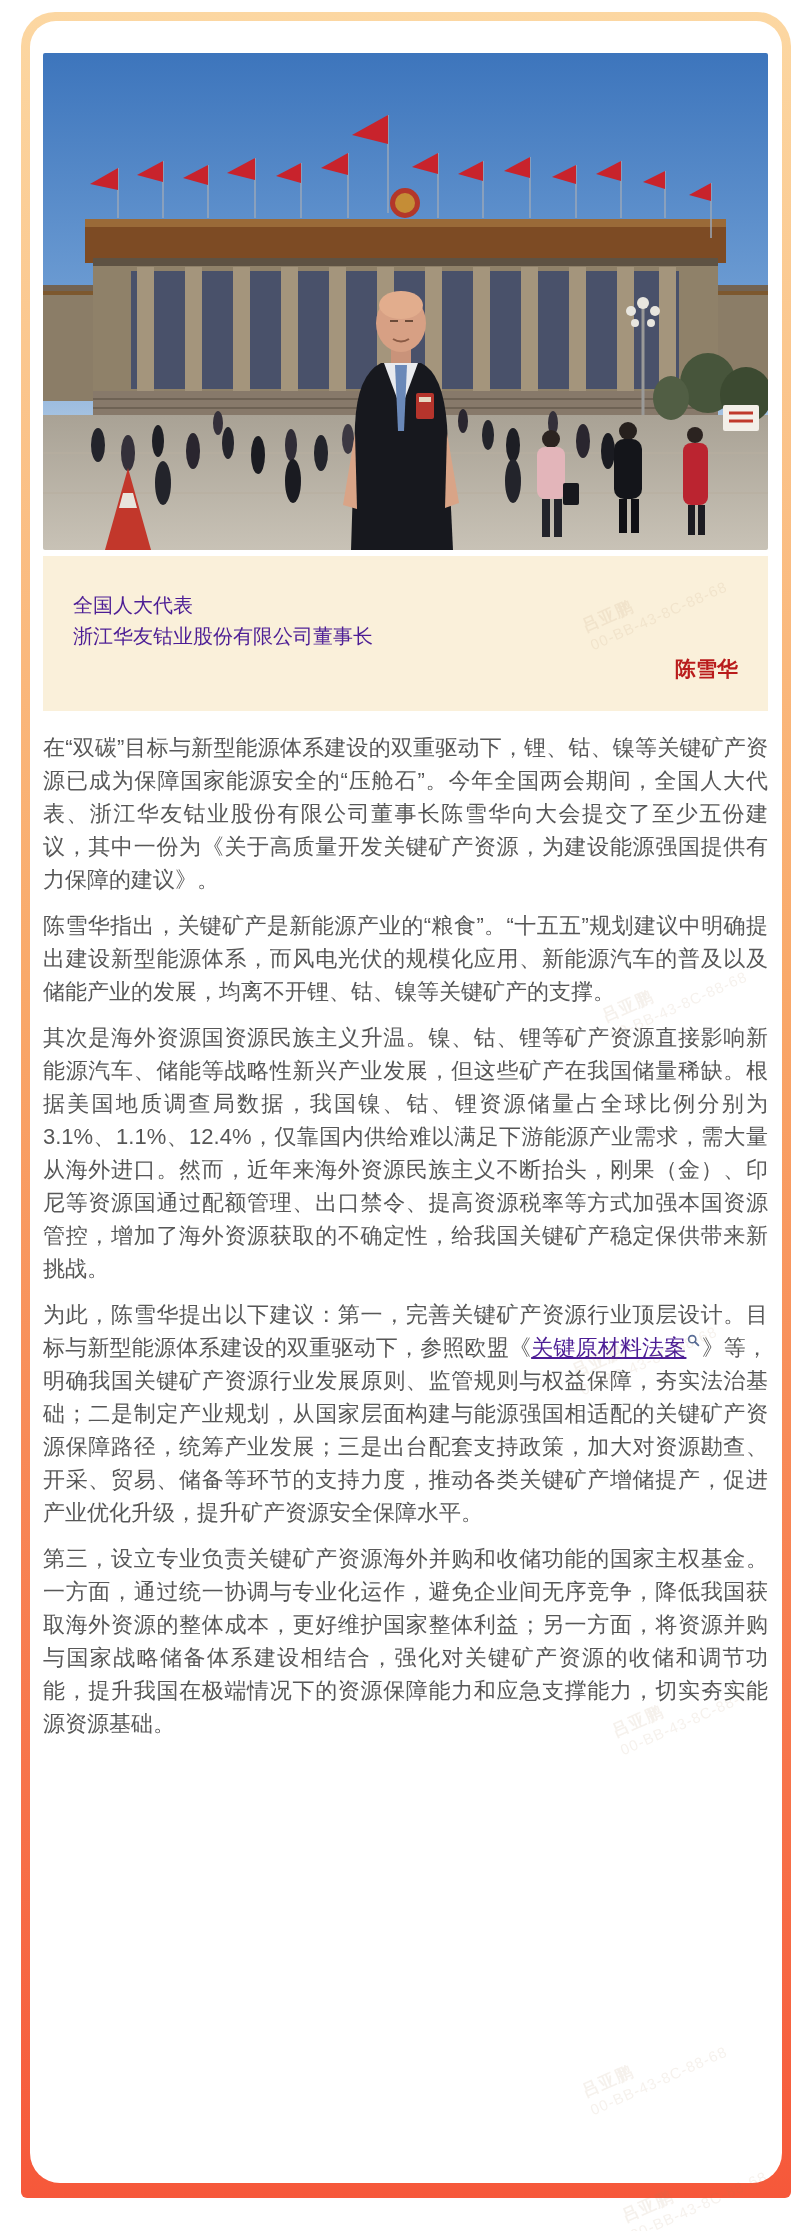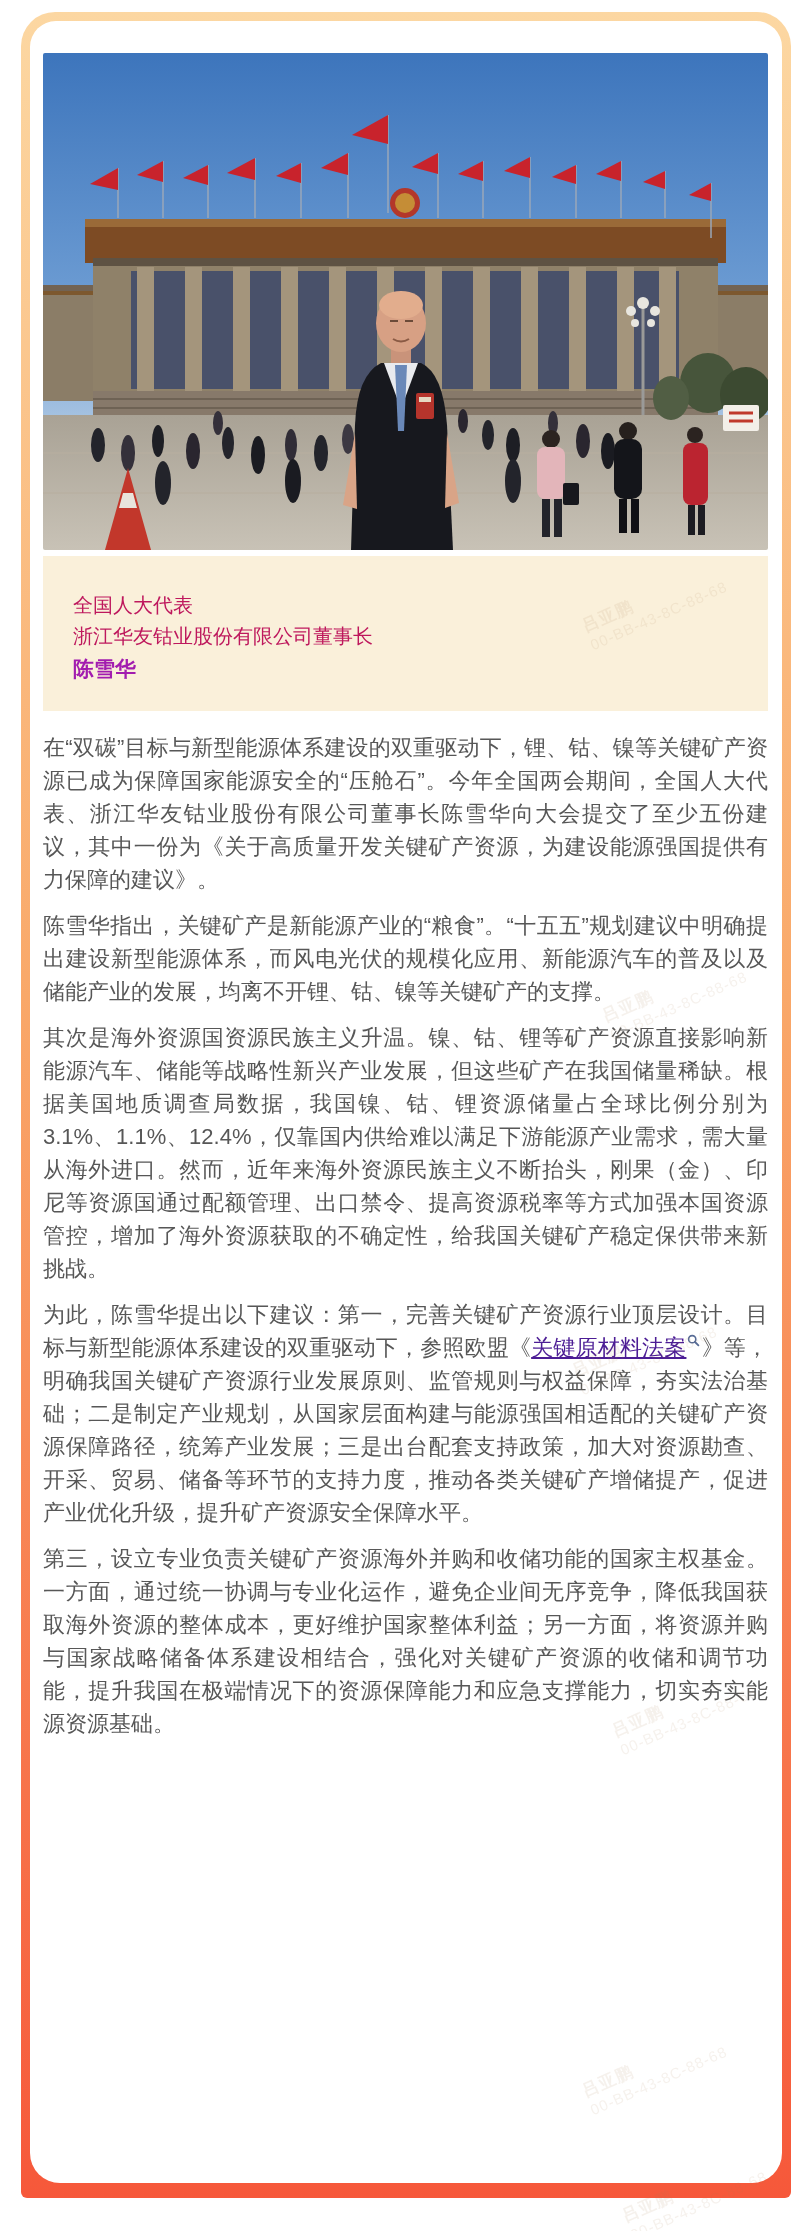--- a/index.html
+++ b/index.html
@@ -17,21 +17,21 @@
     background:#ffffff;border-radius:26px 26px 30px 30px;
     padding:32px 13px 0 13px;overflow:hidden;
   }
   .photo{
     width:725px;height:497px;display:block;border-radius:2px;
   }
   .caption-box{
     box-sizing:border-box;width:725px;margin-top:6px;
     padding:34px 30px 26px 30px;
   }
-  .caption-line{font-size:20px;line-height:31px;color:#be185d;}
+  .caption-line{font-size:20px;line-height:31px;color:#4c1d95;}
   .caption-name{font-size:21px;line-height:33px;font-weight:bold;}
   .article{
     width:725px;margin-top:20px;
     font-size:22px;line-height:33px;
     text-align:justify;
   }
   .article p{margin:0 0 13px 0;}
   .article a{text-decoration:underline;cursor:pointer;}
   .sup-search{display:inline-block;vertical-align:super;line-height:0;margin:0 1px;}
   .watermarks{position:absolute;inset:0;pointer-events:none;z-index:5;}
@@ -219,21 +219,21 @@
           <ellipse cx="358" cy="252" rx="22" ry="14" fill="#e2ad8d"></ellipse>
           <line x1="347" y1="268" x2="355" y2="268" stroke="#6b4a38" stroke-width="2"></line>
           <line x1="362" y1="268" x2="370" y2="268" stroke="#6b4a38" stroke-width="2"></line>
           <path d="M350 286 Q358 291 366 286" stroke="#8a5a44" stroke-width="2" fill="none"></path>
         </g>
       </svg>
 
       <div class="caption-box" style="background:#faf0da;">
         <div class="caption-line">全国人大代表</div>
         <div class="caption-line">浙江华友钴业股份有限公司董事长</div>
-        <div class="caption-name" style="color:#a21caf;">陈雪华</div>
+        <div class="caption-name" style="color:#b91c1c;text-align:right;">陈雪华</div>
       </div>
 
       <div class="article" style="color:#575757;">
         <p>在“双碳”目标与新型能源体系建设的双重驱动下，锂、钴、镍等关键矿产资源已成为保障国家能源安全的“压舱石”。今年全国两会期间，全国人大代表、浙江华友钴业股份有限公司董事长陈雪华向大会提交了至少五份建议，其中一份为《关于高质量开发关键矿产资源，为建设能源强国提供有力保障的建议》。</p>
         <p>陈雪华指出，关键矿产是新能源产业的“粮食”。“十五五”规划建议中明确提出建设新型能源体系，而风电光伏的规模化应用、新能源汽车的普及以及储能产业的发展，均离不开锂、钴、镍等关键矿产的支撑。</p>
         <p>其次是海外资源国资源民族主义升温。镍、钴、锂等矿产资源直接影响新能源汽车、储能等战略性新兴产业发展，但这些矿产在我国储量稀缺。根据美国地质调查局数据，我国镍、钴、锂资源储量占全球比例分别为3.1%、1.1%、12.4%，仅靠国内供给难以满足下游能源产业需求，需大量从海外进口。然而，近年来海外资源民族主义不断抬头，刚果（金）、印尼等资源国通过配额管理、出口禁令、提高资源税率等方式加强本国资源管控，增加了海外资源获取的不确定性，给我国关键矿产稳定保供带来新挑战。</p>
         <p><span>为此，陈雪华提出以下建议：第一，完善关键矿产资源行业顶层设计。目标与新型能源体系建设的双重驱动下，参照欧盟《</span><a style="color:#4c1d95;"><span>关键原材料法案</span><span class="sup-search"><svg width="13" height="13" viewBox="0 0 13 13">
                   <circle cx="5.2" cy="5.2" r="3.6" fill="none" stroke="#576b95" stroke-width="1.6"></circle>
                   <line x1="8" y1="8" x2="11.4" y2="11.4" stroke="#576b95" stroke-width="1.8" stroke-linecap="round"></line>
                 </svg></span></a><span>》等，明确我国关键矿产资源行业发展原则、监管规则与权益保障，夯实法治基础；二是制定产业规划，从国家层面构建与能源强国相适配的关键矿产资源保障路径，统筹产业发展；三是出台配套支持政策，加大对资源勘查、开采、贸易、储备等环节的支持力度，推动各类关键矿产增储提产，促进产业优化升级，提升矿产资源安全保障水平。</span></p>

